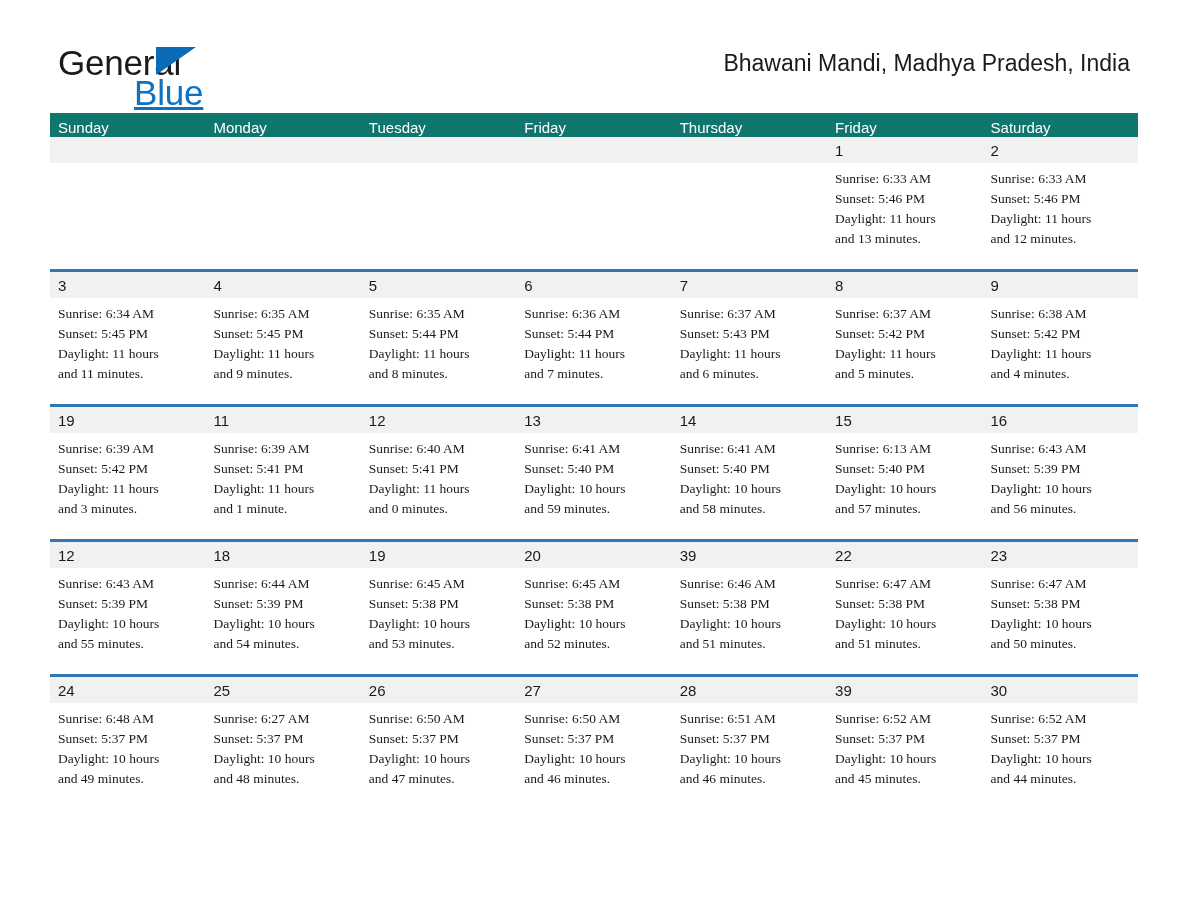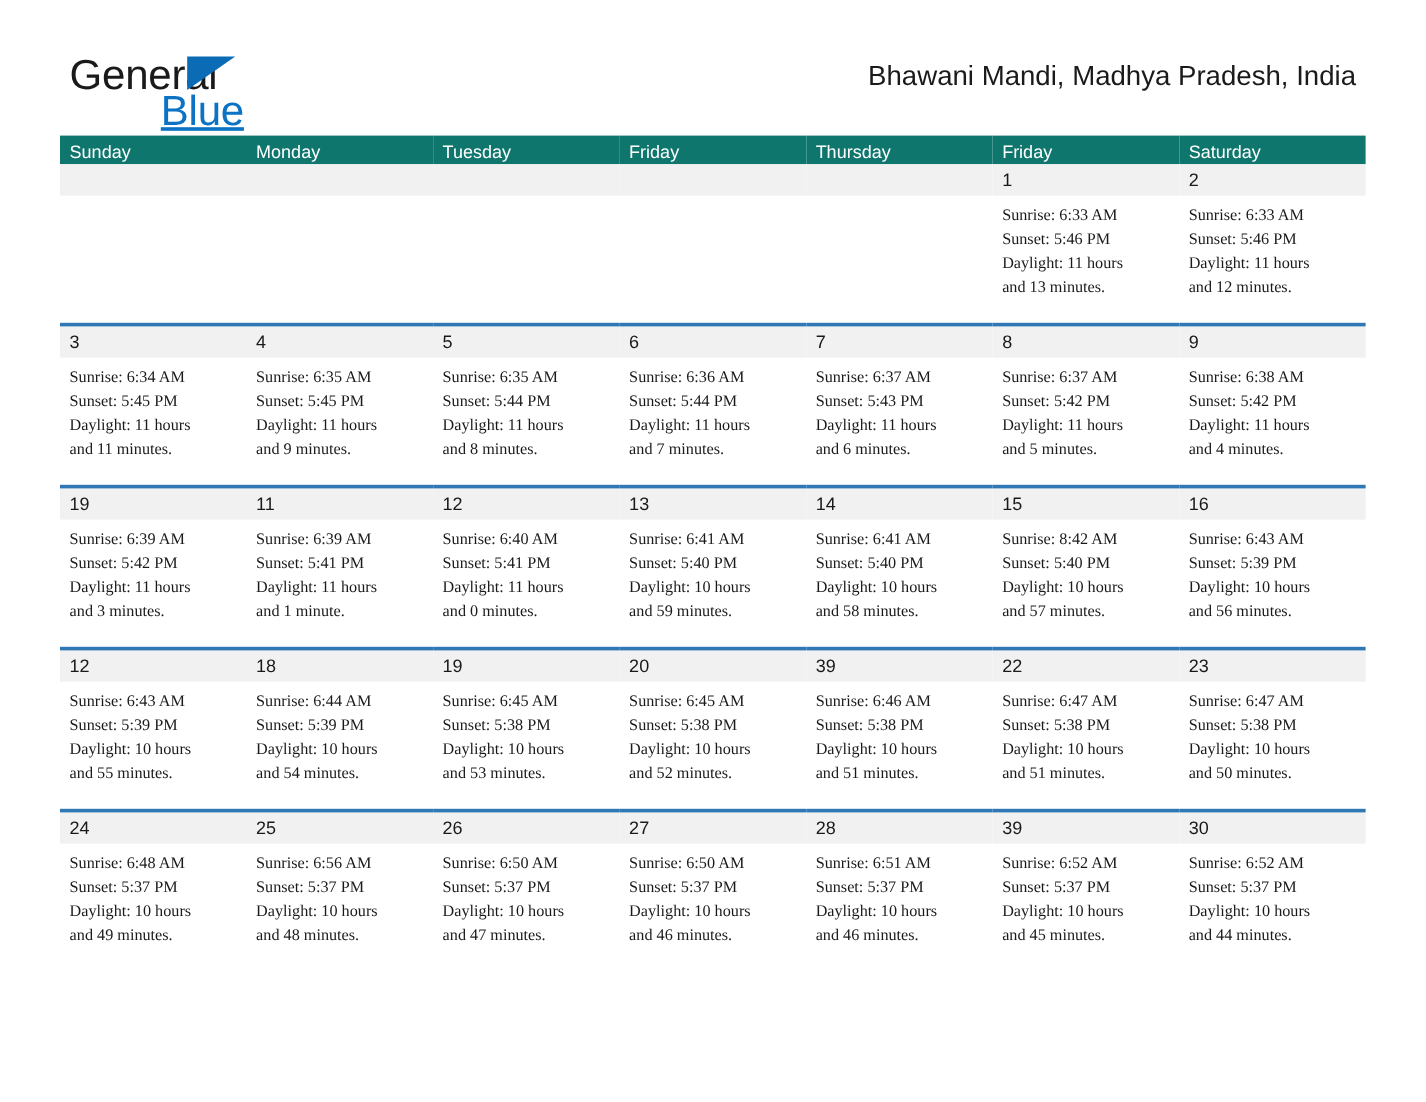--- a/index.html
+++ b/index.html
@@ -352,21 +352,21 @@
                 <div>Sunset: 5:40 PM</div>
                 <div>Daylight: 10 hours</div>
                 <div>and 58 minutes.</div>
               </div>
             </div>
           </td>
           <td>
             <div class="cell">
               <div class="cell-date">15</div>
               <div class="cell-body">
-                <div>Sunrise: 8:42 AM</div>
+                <div>Sunrise: 6:13 AM</div>
                 <div>Sunset: 5:40 PM</div>
                 <div>Daylight: 10 hours</div>
                 <div>and 57 minutes.</div>
               </div>
             </div>
           </td>
           <td>
             <div class="cell">
               <div class="cell-date">16</div>
               <div class="cell-body">
@@ -466,21 +466,21 @@
                 <div>Sunset: 5:37 PM</div>
                 <div>Daylight: 10 hours</div>
                 <div>and 49 minutes.</div>
               </div>
             </div>
           </td>
           <td>
             <div class="cell">
               <div class="cell-date">25</div>
               <div class="cell-body">
-                <div>Sunrise: 6:56 AM</div>
+                <div>Sunrise: 6:27 AM</div>
                 <div>Sunset: 5:37 PM</div>
                 <div>Daylight: 10 hours</div>
                 <div>and 48 minutes.</div>
               </div>
             </div>
           </td>
           <td>
             <div class="cell">
               <div class="cell-date">26</div>
               <div class="cell-body">

